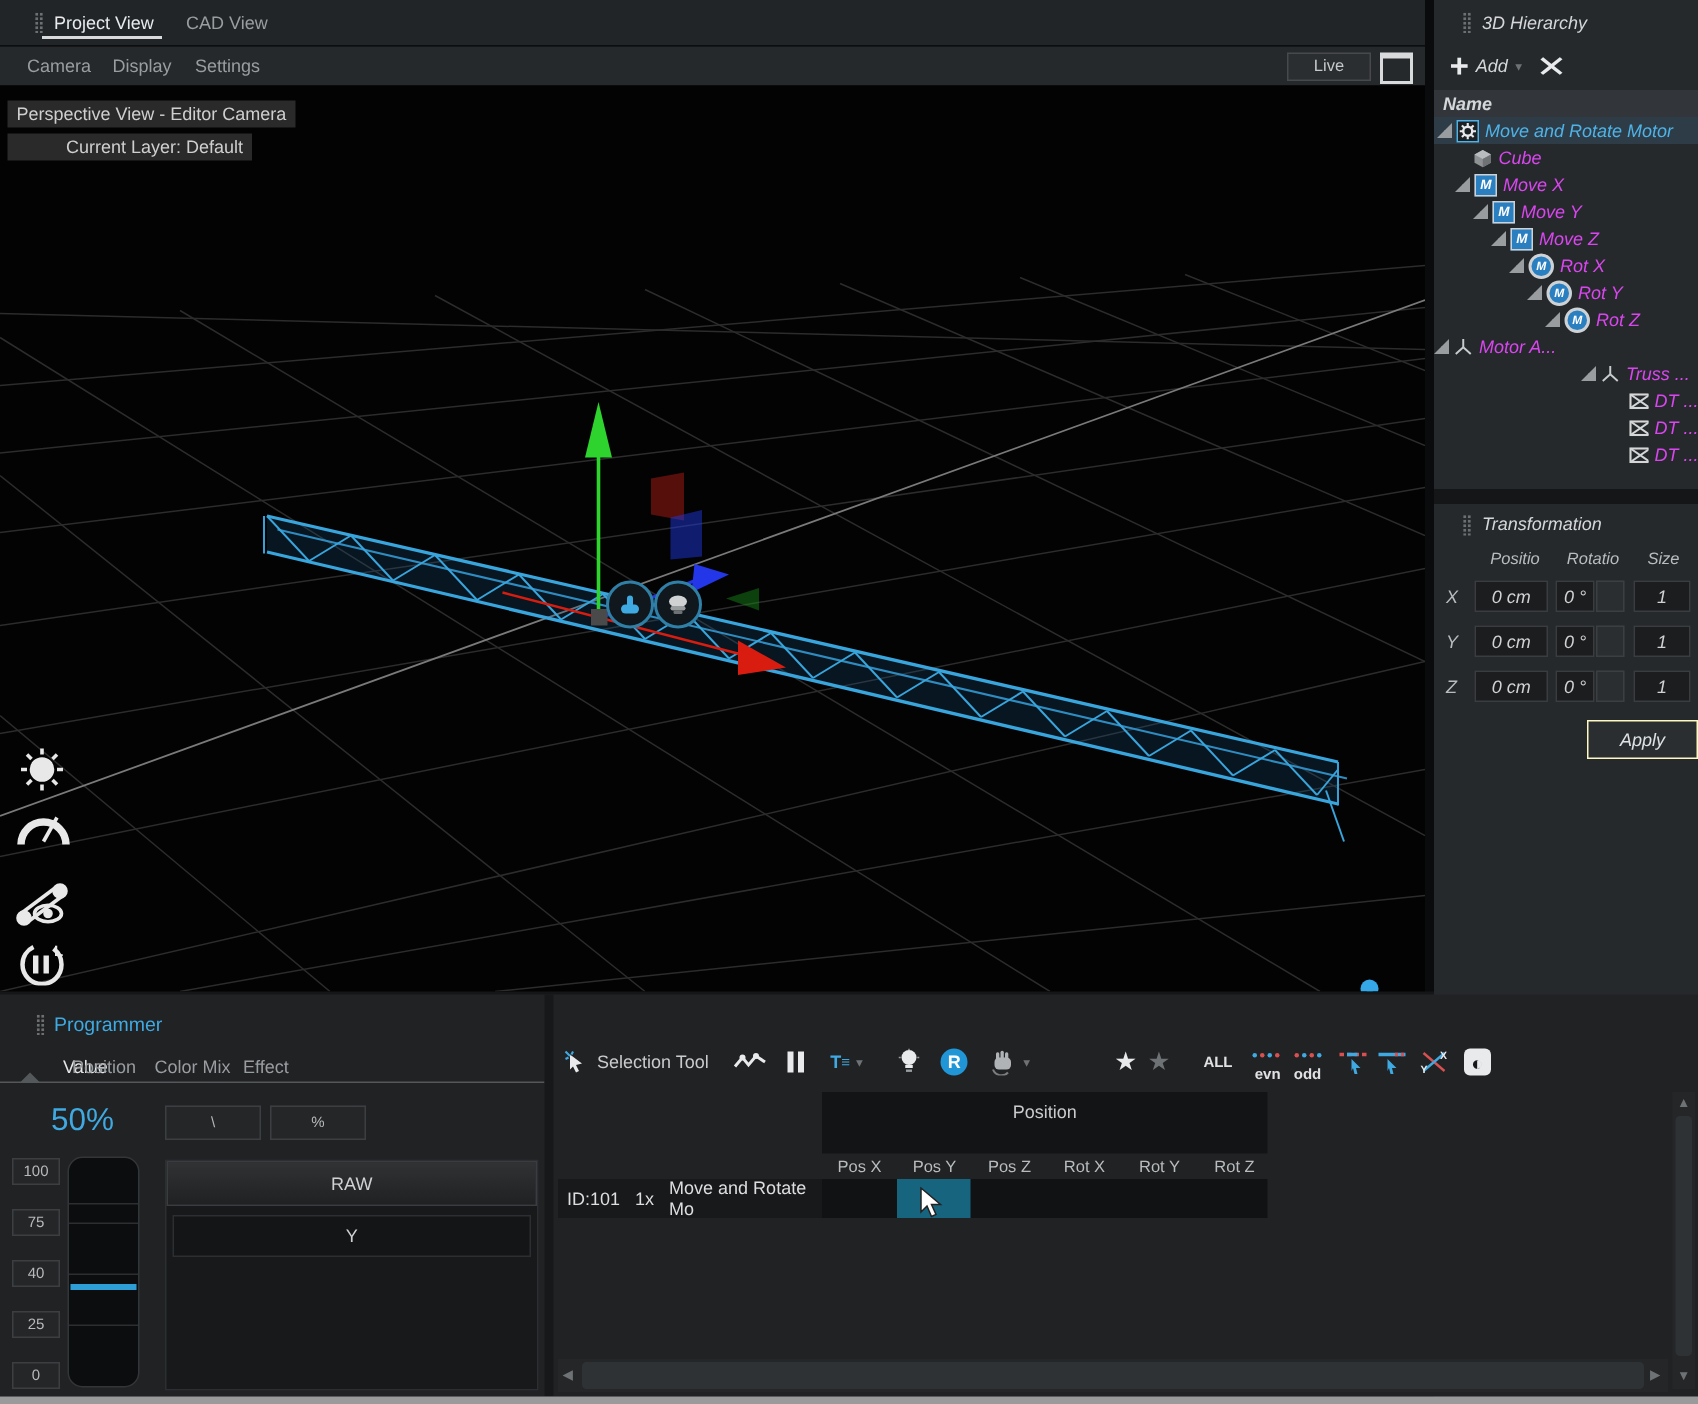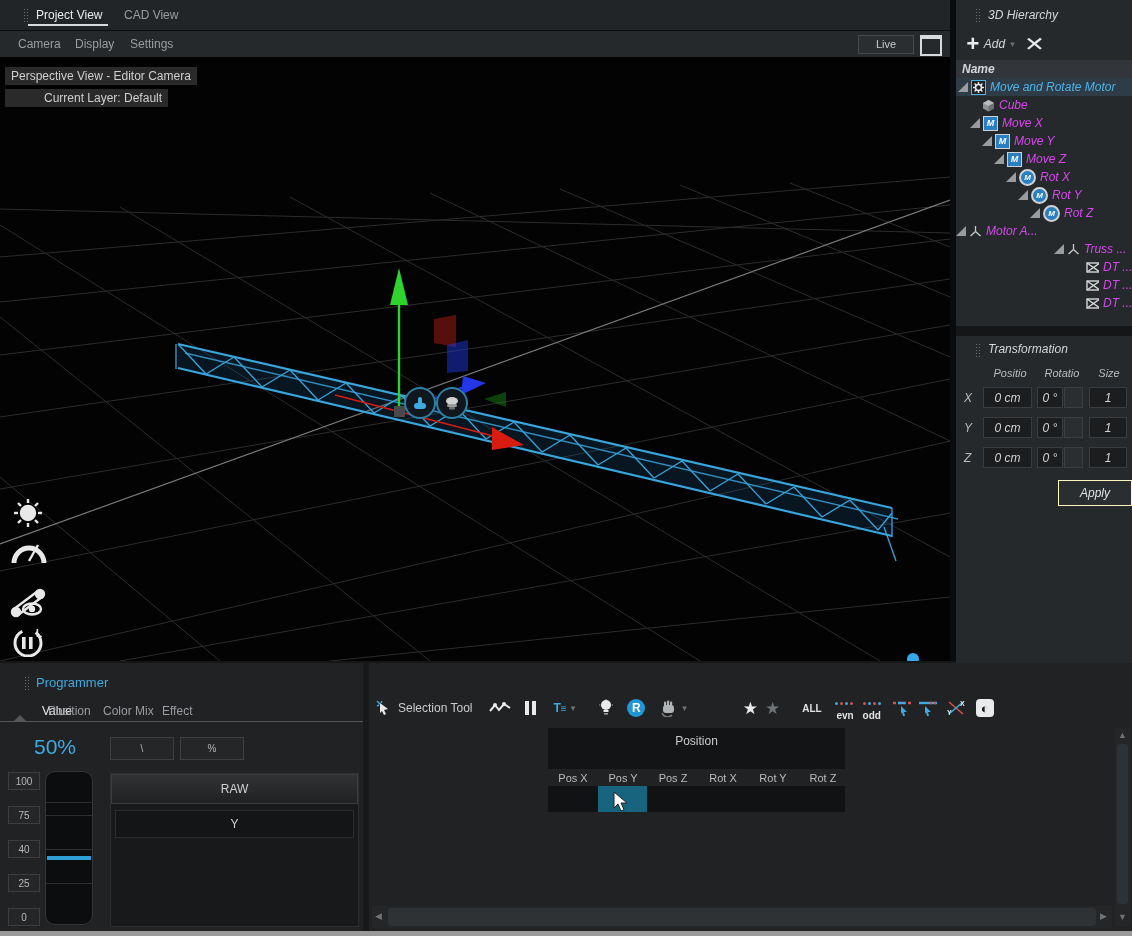--- a/index.html
+++ b/index.html
@@ -499,20 +499,25 @@
       <div style="text-align:center;margin-top:6px;color:#c9cbcd;">Position</div>
     </div>
 
     <div class="abs colhdr" style="left:548px;top:109px;width:50px;">Pos X</div>
     <div class="abs colhdr" style="left:598px;top:109px;width:50px;">Pos Y</div>
     <div class="abs colhdr" style="left:648px;top:109px;width:50px;">Pos Z</div>
     <div class="abs colhdr" style="left:698px;top:109px;width:50px;">Rot X</div>
     <div class="abs colhdr" style="left:748px;top:109px;width:50px;">Rot Y</div>
     <div class="abs colhdr" style="left:798px;top:109px;width:50px;">Rot Z</div>
 
+    <div class="abs idbox" style="left:372px;top:123px;width:176px;height:26px;">
+      <span>ID:101</span>
+      <span>1x</span>
+      <span>Move and Rotate Mo</span>
+    </div>
     <div class="abs" style="left:548px;top:123px;width:297px;height:26px;background:#101214;"></div>
     <div class="abs cellsel" style="left:598px;top:123px;width:49px;height:26px;"></div>
 
     <svg class="abs" style="left:612px;top:128px;" width="18" height="24">
       <polygon points="2,1 2,17 6,13 9,20 12,18.6 9,12 15,12" fill="#fff" stroke="#222" stroke-width="1"></polygon>
     </svg>
 
     <div class="abs sbar" style="left:1115px;top:65px;width:15px;height:198px;">
       <div class="arrowglyph" style="text-align:center;margin-top:3px;">▲</div>
       <div class="abs sthumb" style="left:2px;top:16px;width:11px;height:160px;"></div>

